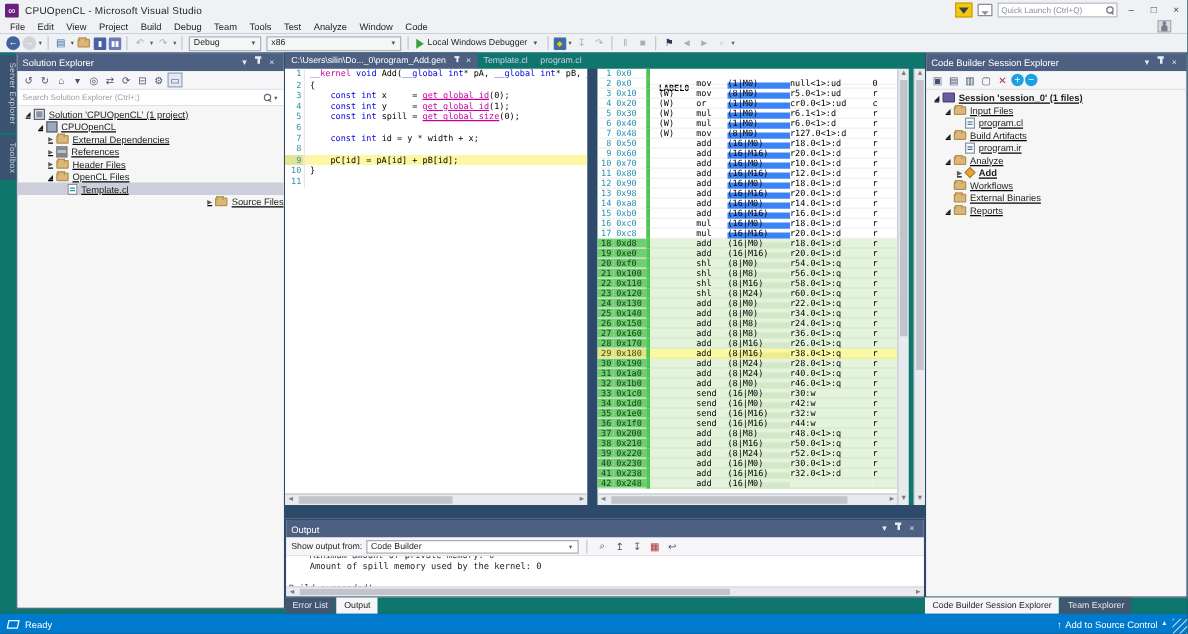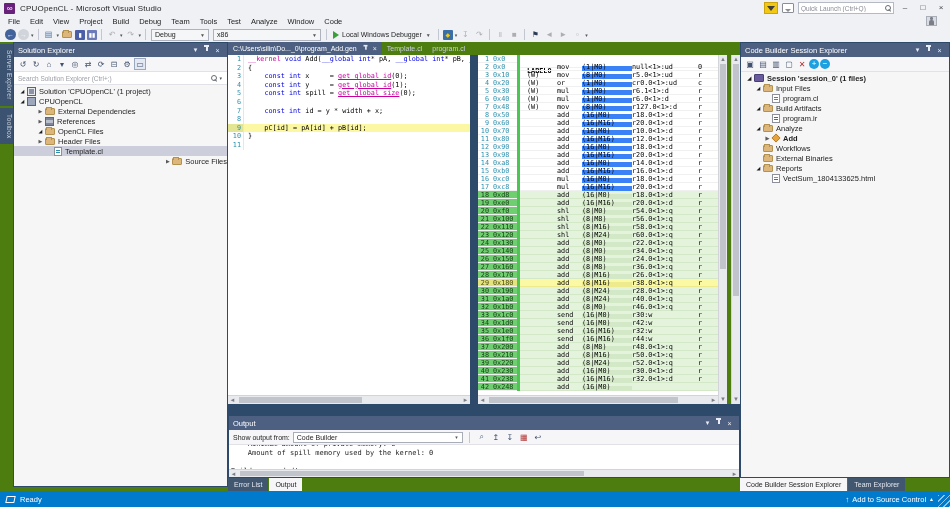--- a/index.html
+++ b/index.html
@@ -47,21 +47,21 @@
   .tb-select { height:12px; background:#F5F6F8; border:1px solid #AEB2BC; display:flex; align-items:center;
                padding:0 3px; margin:0 2px; }
   .tb-select .val { flex:1; font-size:7px; color:#1E1E1E; white-space:nowrap; }
   .tb-select .car { font-size:5px; color:#555; margin-left:4px; }
   .play-tri { width:0; height:0; border-top:4px solid transparent; border-bottom:4px solid transparent;
               border-left:6px solid #3A9E3A; margin-right:3px; }
   #run-group { display:flex; align-items:center; padding:0 3px; height:13px; }
   .circ { width:10px; height:10px; border-radius:50%; color:#fff; font-size:7px; line-height:10px; text-align:center; }
 
   
-  #main { position:absolute; left:0; top:42px; width:950px; height:449px; background:#4d7c0f; }
+  #main { position:absolute; left:0; top:42px; width:950px; height:449px; background:#0f766e; }
 
   #side-strip { position:absolute; left:0; top:0; width:13px; height:100%; }
   .side-tab { writing-mode:vertical-rl; font-size:6.5px; color:#CDD3DE; padding:6px 0;
               margin:2px 0; background:#3B5270; width:13px; text-align:center; letter-spacing:.3px; }
 
   
   .panel-title { height:14px; background:#4D6082; color:#FFF; font-size:7.5px; display:flex;
                  align-items:center; padding:0 4px; }
   .panel-title .t { flex:1; white-space:nowrap; overflow:hidden; }
   .pt-ic { width:11px; text-align:center; font-size:7px; color:#E8ECF4; }
@@ -72,21 +72,21 @@
   #sol-panel { position:absolute; left:13px; top:0; width:215px; height:445px; background:#F6F6F6;
                border:1px solid #2E4A6B; display:flex; flex-direction:column; }
   .panel-toolbar { height:15px; background:#F6F6F8; border-bottom:1px solid #E0E2E8; display:flex;
                    align-items:center; padding:0 3px; gap:1px; }
   .mini-ic { width:12px; height:12px; font-size:8px; display:flex; align-items:center; justify-content:center;
              color:#41526E; }
   .mini-ic.pressed { border:1px solid #9AA7BD; background:#E3E8F2; }
   #sol-search { height:13px; margin:0; border-bottom:1px solid #E0E2E8; background:#fff; display:flex;
                 align-items:center; padding:0 4px; }
   #sol-search .ph { flex:1; font-size:6.5px; color:#9B9EA6; }
-  .tree { flex:1; overflow:hidden; background:#F6F6F6; padding-top:1px; }
+  .tree { flex:1; overflow:hidden; background:#F6F6F6; padding-top:1px;text-decoration:underline; }
   .tree-row { height:10px; display:flex; align-items:center; font-size:7.5px; color:#1E1E1E; white-space:nowrap; }
   .tree-row.sel-inactive { background:#CCCEDB; }
   .tree-row.sel-active { background:#3399FF; color:#fff; }
   .tw-arrow { width:9px; flex:none; font-size:5px; color:#5A5A5A; text-align:center; }
   .tw-arrow.exp { color:#1E1E1E; }
   .tw-icon { flex:none; margin-right:3px; position:relative; }
   .tree-row.bold { font-weight:bold; }
 
   
   .ic-folder { width:10px; height:7px; background:#DCB67A; border:1px solid #B3924F; border-radius:1px; position:relative; }
@@ -308,44 +308,44 @@
         <span class="ph">Search Solution Explorer (Ctrl+;)</span>
         <span class="mag"></span>
         <span class="tb-dd" style="margin-left:2px;">▾</span>
       </div>
       <div class="tree" id="sol-tree">
           <div class="tree-row" style="padding-left: 4px;">
             <span class="tw-arrow exp">◢</span>
             <span class="tw-icon ic-solution"></span>
             <span>Solution 'CPUOpenCL' (1 project)</span>
           </div>
-          <div class="tree-row" style="padding-left: 4px;">
+          <div class="tree-row" style="padding-left: 14px;">
             <span class="tw-arrow exp">◢</span>
             <span class="tw-icon ic-project"></span>
             <span>CPUOpenCL</span>
           </div>
           <div class="tree-row" style="padding-left: 22px;">
             <span class="tw-arrow">▶</span>
             <span class="tw-icon ic-folder"></span>
             <span>External Dependencies</span>
           </div>
           <div class="tree-row" style="padding-left: 22px;">
             <span class="tw-arrow">▶</span>
             <span class="tw-icon ic-refs"></span>
             <span>References</span>
           </div>
           <div class="tree-row" style="padding-left: 22px;">
+            <span class="tw-arrow">▶</span>
+            <span class="tw-icon ic-folder"></span>
+            <span>Header Files</span>
+          </div>
+          <div class="tree-row" style="padding-left: 22px;">
             <span class="tw-arrow exp">◢</span>
             <span class="tw-icon ic-folder"></span>
             <span>OpenCL Files</span>
-          </div>
-          <div class="tree-row" style="padding-left: 22px;">
-            <span class="tw-arrow">▶</span>
-            <span class="tw-icon ic-folder"></span>
-            <span>Header Files</span>
           </div>
           <div class="tree-row sel-inactive" style="padding-left: 31px;">
             <span class="tw-arrow"></span>
             <span class="tw-icon ic-file"></span>
             <span>Template.cl</span>
           </div>
           <div class="tree-row" style="padding-left: 22px; justify-content: flex-end;">
             <span class="tw-arrow">▶</span>
             <span class="tw-icon ic-folder"></span>
             <span>Source Files</span>
@@ -561,25 +561,20 @@
           <div class="tree-row" style="padding-left: 13px;">
             <span class="tw-arrow"></span>
             <span class="tw-icon ic-folder"></span>
             <span>External Binaries</span>
           </div>
           <div class="tree-row" style="padding-left: 13px;">
             <span class="tw-arrow exp">◢</span>
             <span class="tw-icon ic-folder"></span>
             <span>Reports</span>
           </div>
-          <div class="tree-row" style="padding-left: 22px;">
-            <span class="tw-arrow"></span>
-            <span class="tw-icon ic-file html"></span>
-            <span>VectSum_1804133625.html</span>
-          </div>
         </div>
     </div>
     <div id="right-bottom-tabs">
         <div class="bottom-tab active">Code Builder Session Explorer</div>
         <div class="bottom-tab">Team Explorer</div>
       </div>
   </div>
 
   <div id="statusbar">
     <div id="status-ic"></div>

